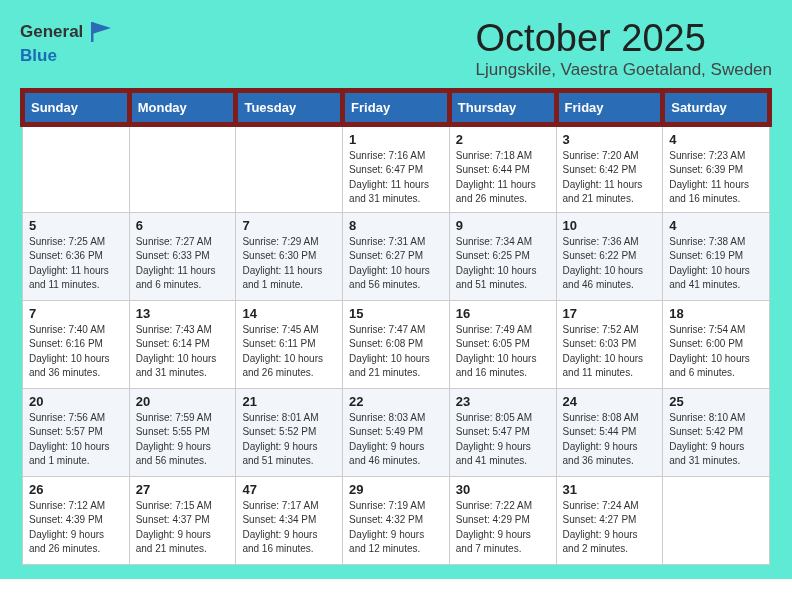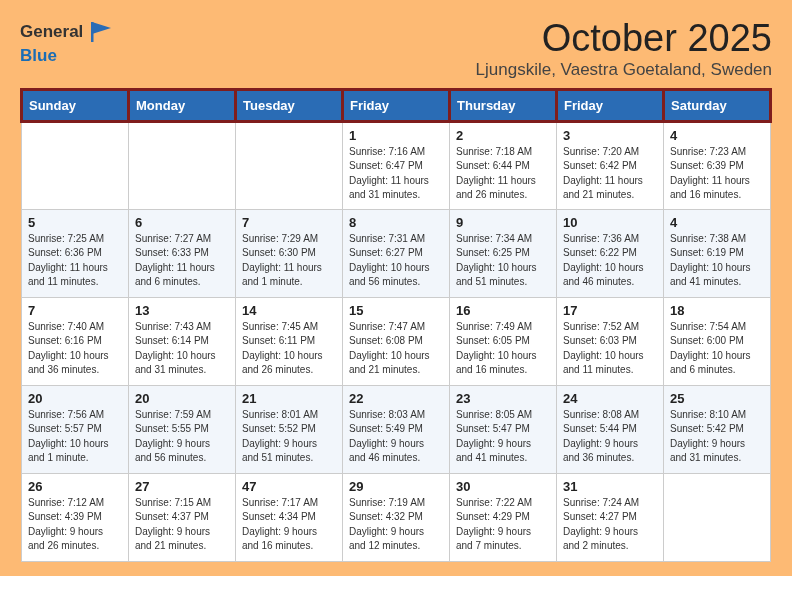--- a/index.html
+++ b/index.html
@@ -4,21 +4,21 @@
   <style>
     * { box-sizing: border-box; margin: 0; padding: 0; }
     body {
       font-family: Arial, Helvetica, sans-serif;
       background: #fff;
       width: 792px;
       min-height: 612px;
     }
     .page {
       width: 792px;
-      background: #fdba74;
+      background: #5eead4;
       padding: 18px 20px 14px 20px;
     }
     .header {
       display: flex;
       align-items: flex-start;
       justify-content: space-between;
       margin-bottom: 8px;
     }
     .logo {
       display: flex;
@@ -31,21 +31,20 @@
       line-height: 1.15;
     }
     .logo-general { color: #333; }
     .logo-blue { color: #1a6db5; }
     .logo-icon {
       width: 28px;
       height: 28px;
       margin-left: 2px;
     }
     .title-block {
-      text-align: right;
     }
     .month-title {
       font-size: 38px;
       font-weight: 300;
       color: #222;
       line-height: 1.1;
     }
     .location {
       font-size: 17px;
       color: #444;
@@ -57,21 +56,21 @@
       margin-top: 6px;
       border: 1px solid #bbb;
     }
     .calendar th {
       background: #2a6cb5;
       color: #fff;
       font-size: 13px;
       font-weight: 600;
       padding: 7px 6px;
       text-align: left;
-      border: 3px solid #7f1d1d;
+      border: 5px solid #7f1d1d;
     }
     .calendar td {
       vertical-align: top;
       width: 14.28%;
       border: 1px solid #ccc;
       padding: 5px 6px 5px 6px;
       background: #fff;
       min-height: 80px;
       height: 88px;
     }

